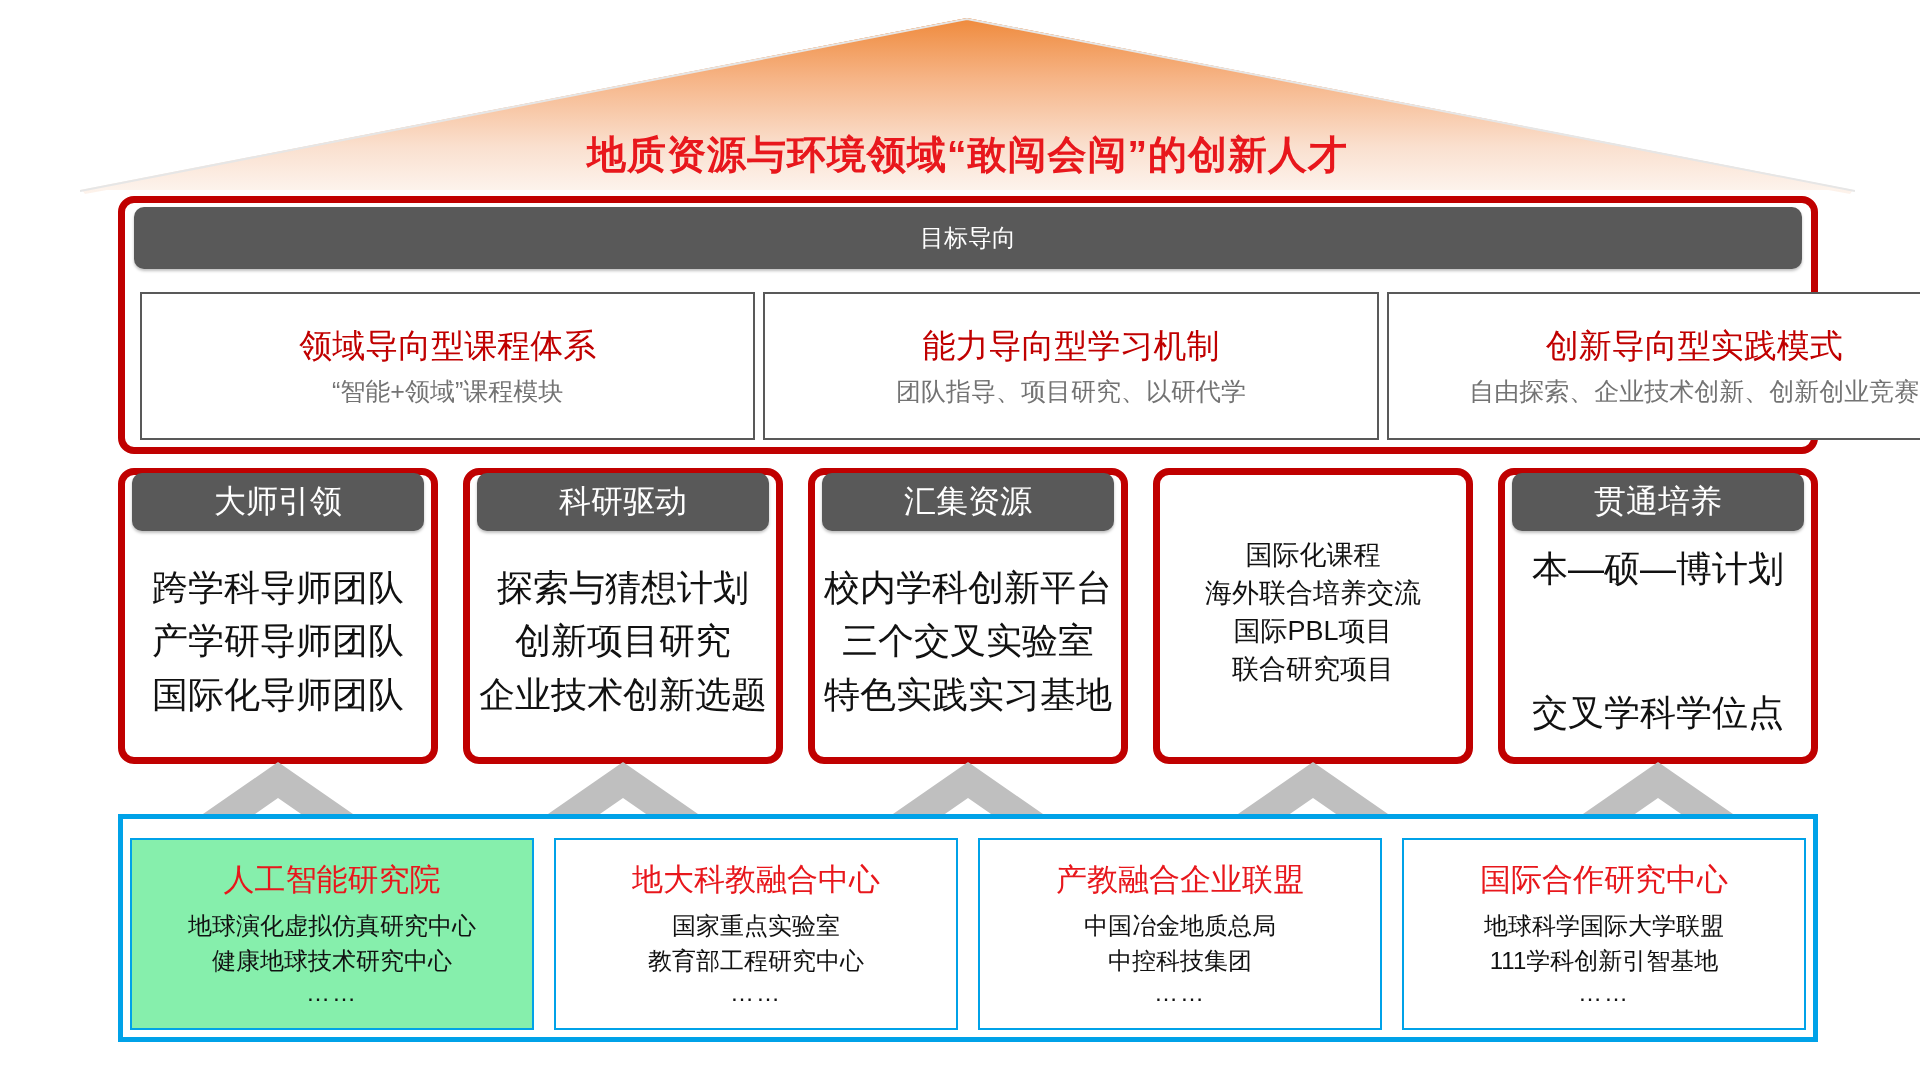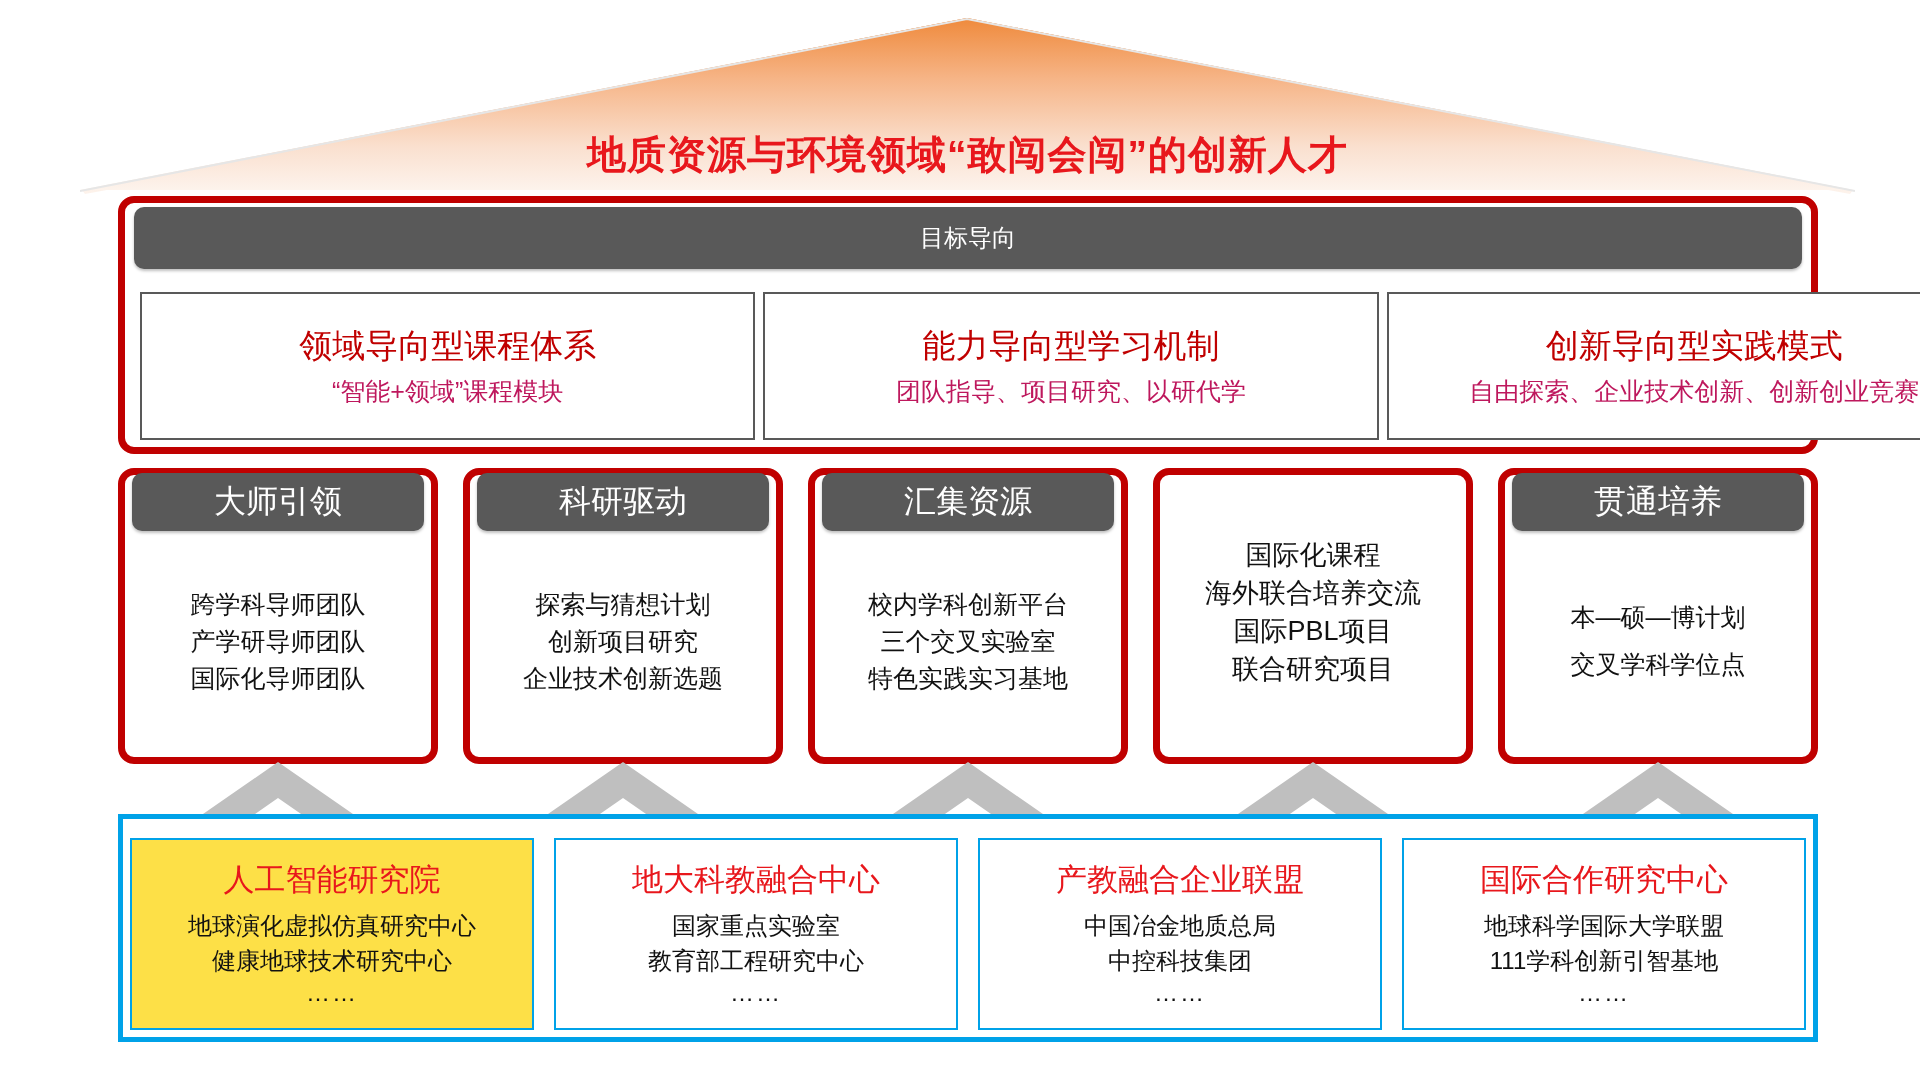--- a/index.html
+++ b/index.html
@@ -94,21 +94,21 @@
     padding: 6px 4px;
   }
   .goal-card-title {
     color: #c00000;
     font-size: 33px;
     font-weight: normal;
     line-height: 1.25;
     white-space: nowrap;
   }
   .goal-card-sub {
-    color: #be185d;
+    color: #737373;
     font-size: 25px;
     margin-top: 10px;
     line-height: 1.25;
     white-space: nowrap;
   }
 
   
   .pillars {
     position: absolute;
     left: 118px;
@@ -148,27 +148,27 @@
     width: 100%;
     display: flex;
     flex-direction: column;
     align-items: center;
     justify-content: center;
     padding: 4px 4px 10px;
     box-sizing: border-box;
   }
   .pillar-line {
     color: #111111;
-    font-size: 25px;
+    font-size: 36px;
     line-height: 1.48;
     white-space: nowrap;
     text-align: center;
   }
   .pillar-body.four .pillar-line { font-size: 27px; line-height: 1.40; }
-  .pillar-body.two  { justify-content: center; }
+  .pillar-body.two  { justify-content: space-between; }
   .pillar-body.two .pillar-line { line-height: 1.9; }
 
   
   .arrows {
     position: absolute;
     left: 118px;
     top: 762px;
     width: 1700px;
     height: 88px;
   }
@@ -205,21 +205,21 @@
     flex: 1 1 0;
     border: 2px solid #00a2e8;
     box-sizing: border-box;
     background: #ffffff;
     display: flex;
     flex-direction: column;
     align-items: center;
     justify-content: center;
     padding: 6px 4px;
   }
-  .platform-card.shaded { background: #fde047; }
+  .platform-card.shaded { background: #86efac; }
   .platform-title {
     color: #e8171c;
     font-size: 31px;
     line-height: 1.2;
     white-space: nowrap;
   }
   .platform-line {
     color: #111111;
     font-size: 24px;
     line-height: 1.34;

